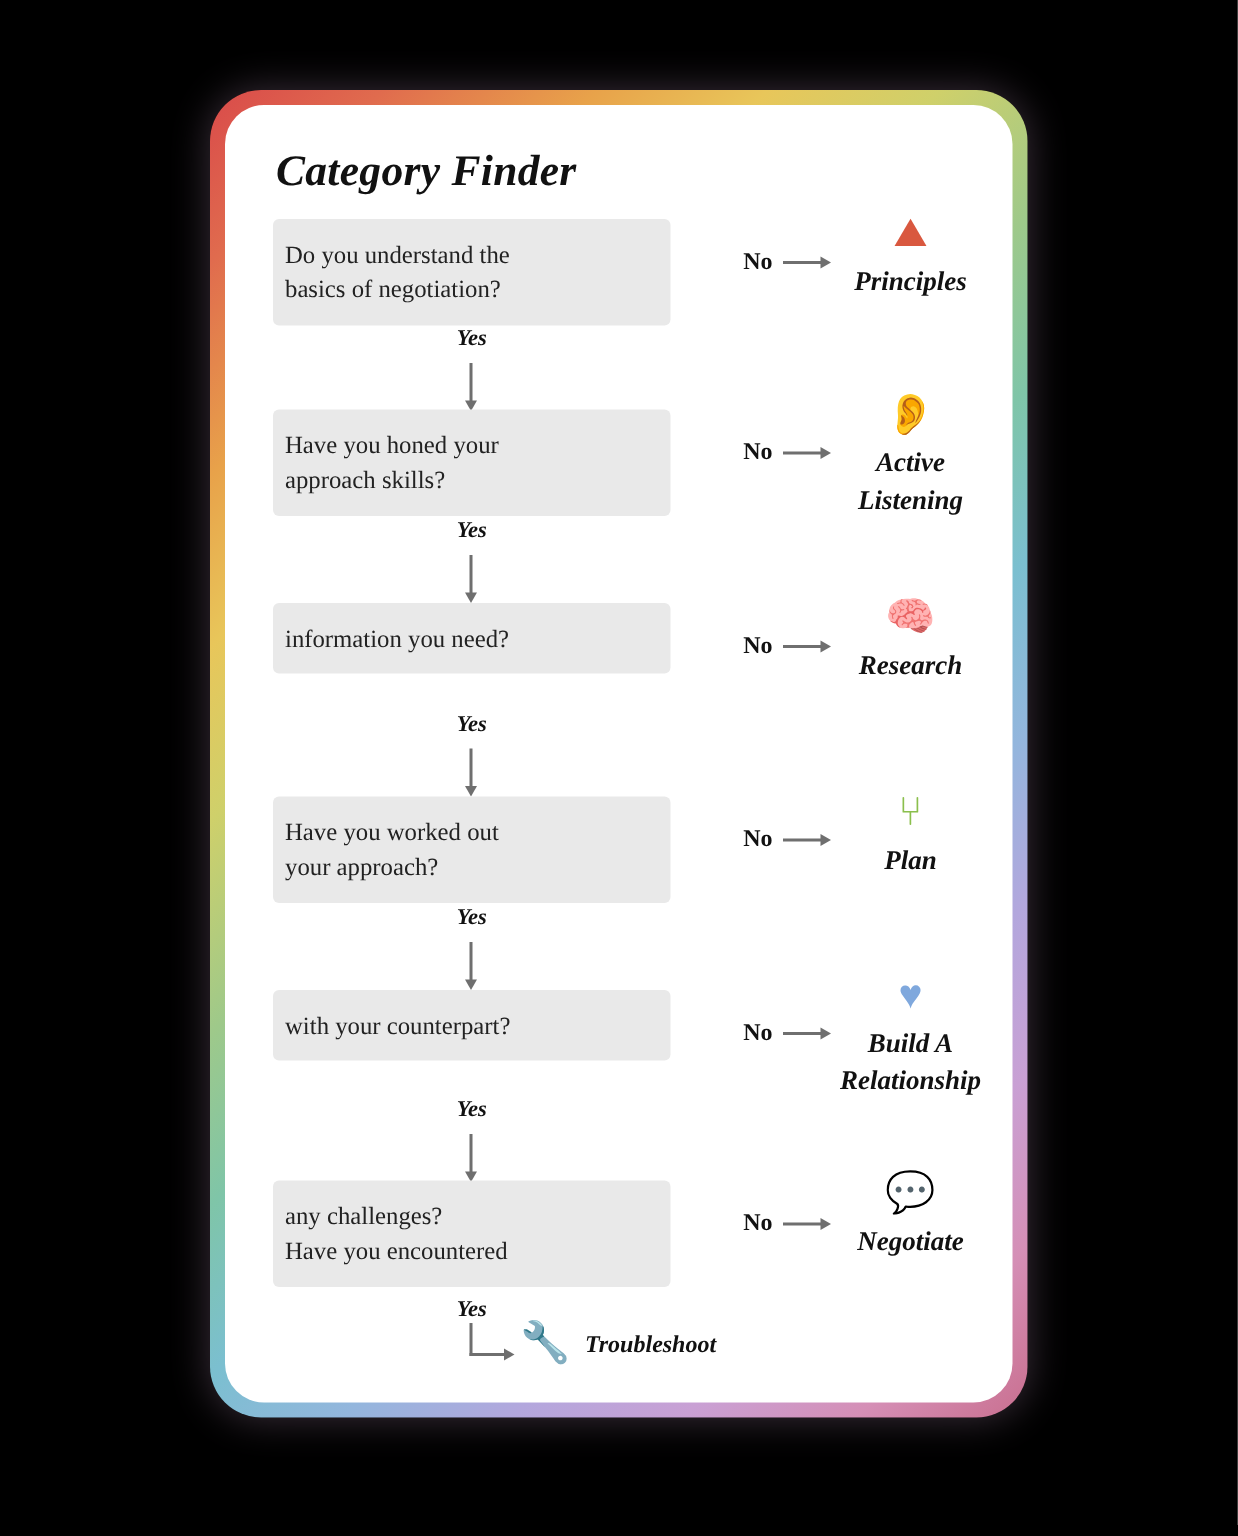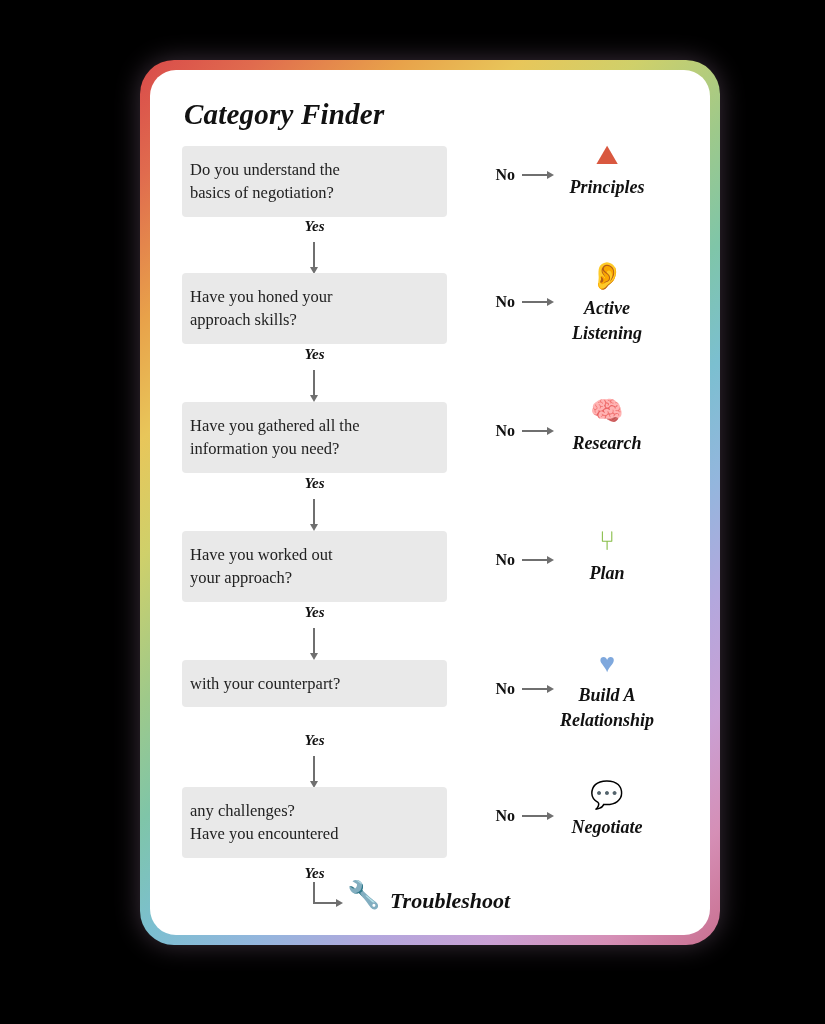--- a/index.html
+++ b/index.html
@@ -30,21 +30,20 @@
         #cfd06a 34%,
         #9ec98a 44%,
         #7fc5a8 52%,
         #7bbfd0 60%,
         #93b6dd 68%,
         #b3a7dd 76%,
         #c9a0d4 84%,
         #d58fb6 92%,
         #c96f8f 100%);
     box-shadow: 0 0 26px rgba(200,160,200,0.30);
-    padding-left: 35px;
   }
 
   #card {
     position: absolute;
     left: 10px;
     top: 10px;
     right: 10px;
     bottom: 10px;
     background: #ffffff;
     border-radius: 26px;
@@ -200,21 +199,21 @@
     position: absolute;
     left: 197px;
     top: 812px;
     font-size: 27px;
     line-height: 1;
   }
   #final-label {
     position: absolute;
     left: 240px;
     top: 818px;
-    font-size: 22px;
+    font-size: 16px;
     font-style: italic;
     font-weight: bold;
     color: #111111;
   }
 </style>
 </head>
 <body>
 
 <div id="card-frame">
   <div id="card">
@@ -247,21 +246,20 @@
         <span class="cat-icon" style="color:#e4806a;">👂</span>
         <span class="cat-label">Active</span>
         <span class="cat-label">Listening</span>
       </div>
       <div class="yes-label" style="top:276px;">Yes</div>
       <div class="down-arrow" style="top:300px;"></div>
     </div>
 
     <div class="row">
       <div class="qbox" style="top:332px;">
-        <div>Have you gathered all the</div>
         <div>information you need?</div>
       </div>
       <div class="no-label" style="top:352px;">No</div>
       <div class="right-arrow" style="top:360px;"></div>
       <div class="cat" style="top:328px;">
         <span class="cat-icon" style="color:#e8a04e;">🧠</span>
         <span class="cat-label">Research</span>
       </div>
       <div class="yes-label" style="top:405px;">Yes</div>
       <div class="down-arrow" style="top:429px;"></div>

